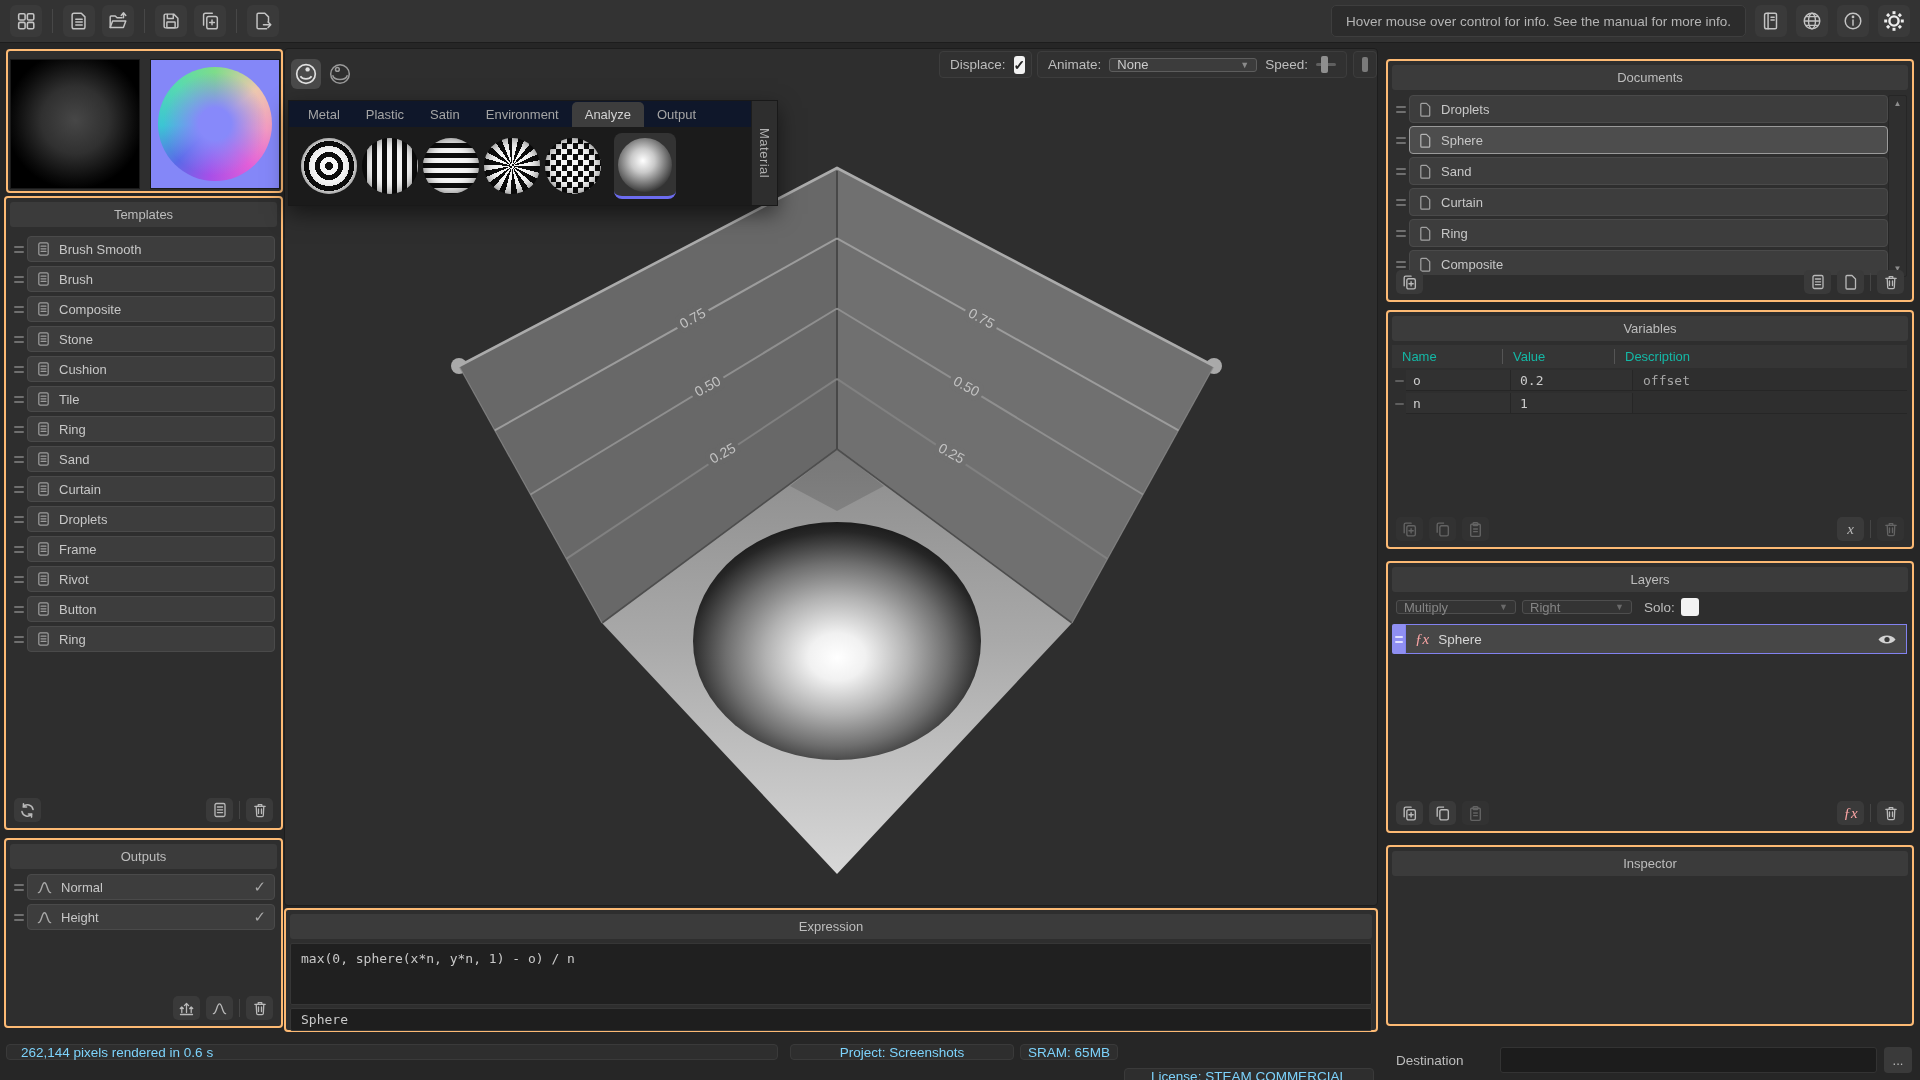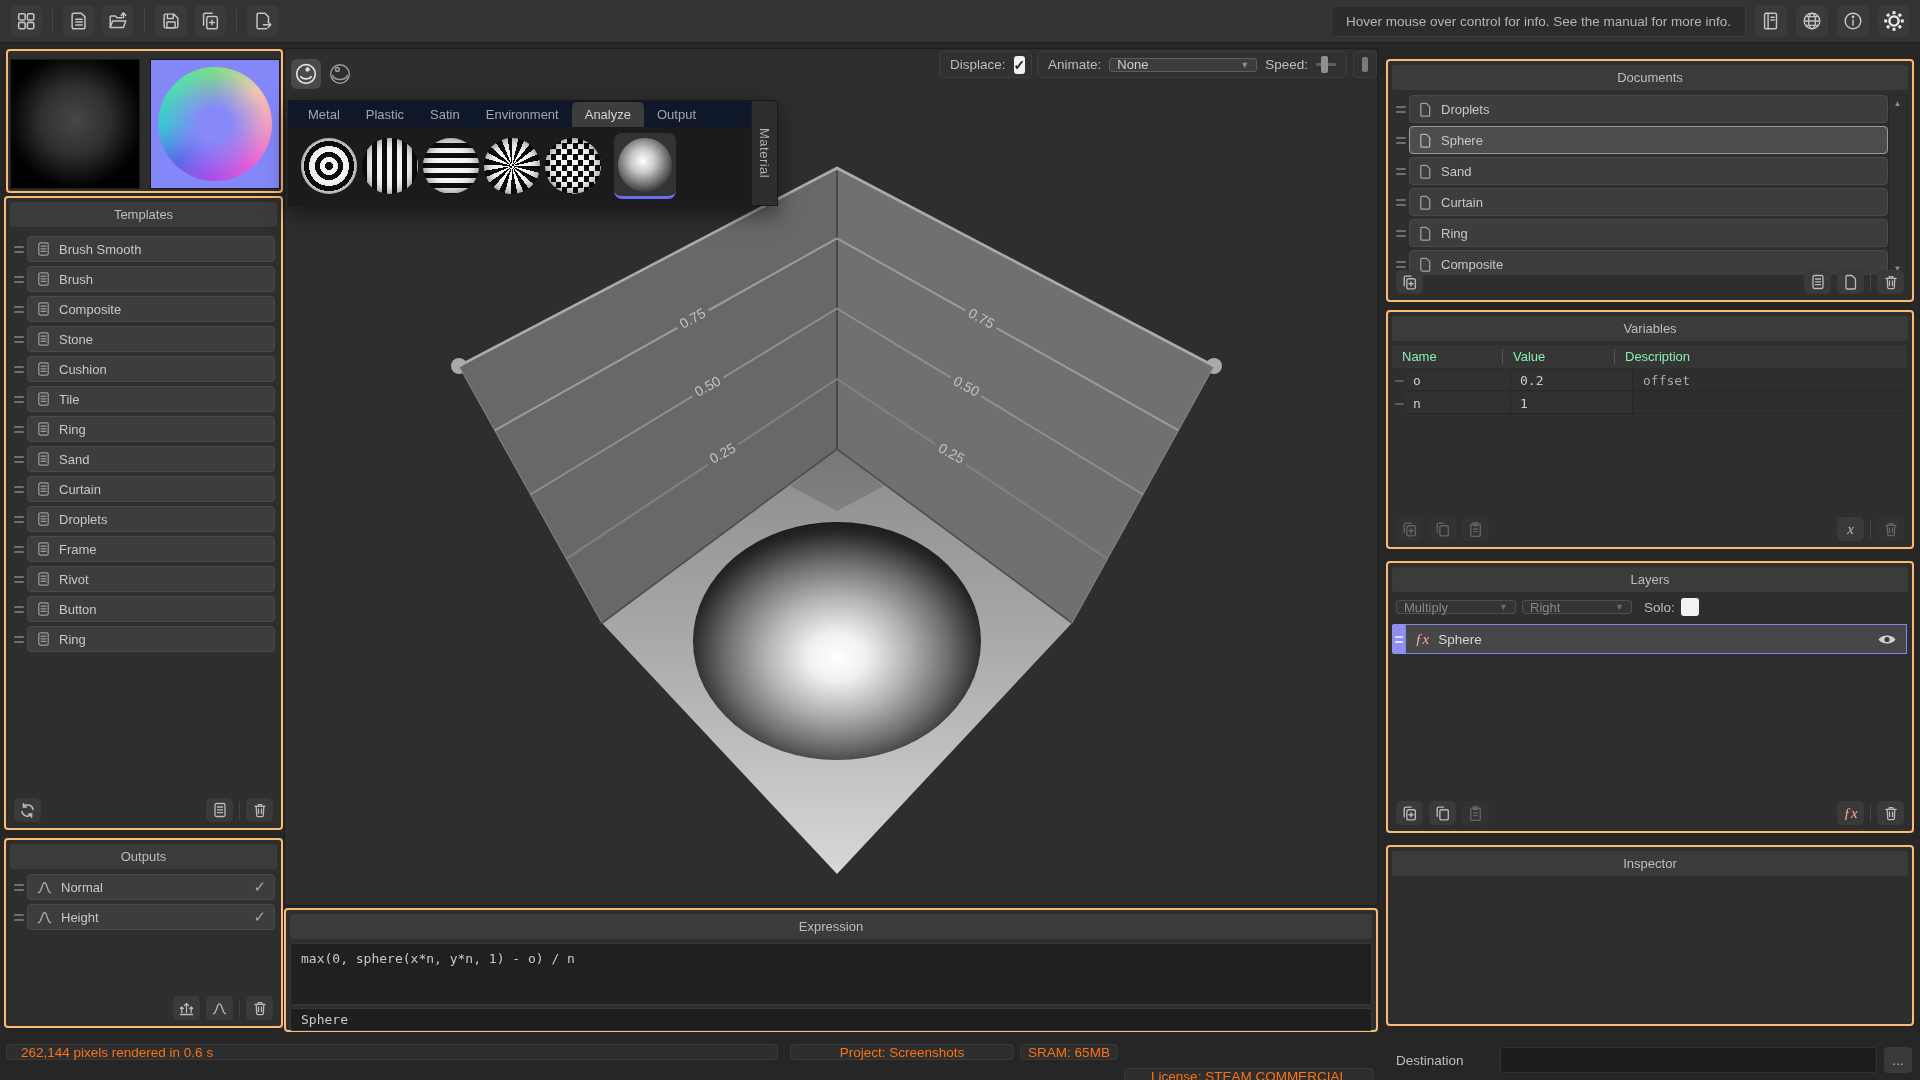--- a/index.html
+++ b/index.html
@@ -78,21 +78,21 @@
   .expr-panel{left:284px;top:908px;width:1094px;height:124px;}
   .expr-code{position:absolute;left:4px;right:4px;top:33px;height:62px;background:#202020;border:1px solid #363636;border-radius:2px;font-family:"DejaVu Sans Mono",monospace;font-size:13px;color:#c9c9c9;padding:7px 10px;box-sizing:border-box;}
   .expr-name{position:absolute;left:4px;right:4px;top:98px;height:21px;background:#1e1e1e;border:1px solid #363636;border-radius:2px;font-family:"DejaVu Sans Mono",monospace;font-size:13px;color:#c9c9c9;display:flex;align-items:center;padding:0 10px;top:98px;}
   
   .docs-panel{left:1386px;top:59px;width:528px;height:243px;}
   .doc-list{position:absolute;left:4px;right:24px;top:34px;height:180px;overflow:hidden;}
   .doc-list .row{height:28px;margin-bottom:3px;}
   .doc-scroll{position:absolute;right:5px;top:34px;width:17px;height:180px;background:#2f2f2f;border:1px solid #262626;border-radius:2px;}
   .doc-scroll .sa{position:absolute;left:0;width:100%;text-align:center;font-size:8px;color:#8d8d8d;}
   .vars-panel{left:1386px;top:310px;width:528px;height:239px;}
-  .var-colrow{position:absolute;left:4px;right:5px;top:33px;height:23px;background:#353535;display:flex;align-items:center;font-size:13px;color:#86efac;}
+  .var-colrow{position:absolute;left:4px;right:5px;top:33px;height:23px;background:#353535;display:flex;align-items:center;font-size:13px;color:#14b8a6;}
   .var-colrow .c1{width:111px;padding-left:10px;box-sizing:border-box;border-right:1px solid #555;}
   .var-colrow .c2{width:112px;padding-left:10px;box-sizing:border-box;border-right:1px solid #555;}
   .var-colrow .c3{flex:1;padding-left:10px;}
   .var-row{position:absolute;left:4px;right:5px;height:21px;display:flex;align-items:stretch;font-family:"DejaVu Sans Mono",monospace;font-size:13px;}
   .var-row .vh{width:14px;display:flex;align-items:center;justify-content:center;}
   .var-row .vh i{width:9px;height:2px;background:#5e5e5e;border-radius:1px;}
   .var-row .vc1{width:97px;background:#313131;border-bottom:1px solid #262626;display:flex;align-items:center;padding-left:7px;color:#cccccc;}
   .var-row .vc2{width:112px;background:#313131;border-bottom:1px solid #262626;border-left:1px solid #262626;display:flex;align-items:center;padding-left:9px;color:#cccccc;}
   .var-row .vc3{flex:1;border-left:1px solid #262626;border-bottom:1px solid #262626;display:flex;align-items:center;padding-left:10px;color:#a6a6a6;}
   .xbtn{font-family:"Liberation Serif",serif;font-style:italic;font-size:15px;}
@@ -100,21 +100,21 @@
   .layer-ctrls{position:absolute;left:8px;right:8px;top:31px;height:26px;display:flex;align-items:center;gap:6px;font-size:13.5px;color:#bdbdbd;}
   .dd-dim{min-width:120px;background:#343434;border-color:#4e4e4e;color:#858585;}
   .dd-dim .arr{color:#6a6a6a;}
   .layer-row{position:absolute;left:4px;right:5px;top:61px;height:30px;display:flex;align-items:stretch;}
   .layer-handle{width:13px;background:#8f8ff2;border-radius:2px 0 0 2px;display:flex;flex-direction:column;gap:3px;align-items:center;justify-content:center;}
   .layer-handle i{width:8px;height:2px;background:#e0e0ff;border-radius:1px;}
   .layer-body{flex:1;background:#474747;border:1px solid #8282f0;display:flex;align-items:center;gap:9px;padding:0 9px;font-size:13.5px;color:#d6d6d6;}
   .fxg{font-family:"Liberation Serif",serif;font-style:italic;font-size:15px;color:#fca5a5;}
   .insp-panel{left:1386px;top:845px;width:528px;height:181px;}
   
-  .sbox{position:absolute;top:1044px;height:16px;background:#2e2e2e;border:1px solid #3a3a3a;border-radius:4px;display:flex;align-items:center;justify-content:center;font-size:13.5px;color:#f97316;box-sizing:border-box;}
+  .sbox{position:absolute;top:1044px;height:16px;background:#2e2e2e;border:1px solid #3a3a3a;border-radius:4px;display:flex;align-items:center;justify-content:center;font-size:13.5px;color:#7dd3fc;box-sizing:border-box;}
   .sbox-left{left:6px;width:772px;justify-content:flex-start;padding-left:14px;}
   .dest-label{position:absolute;left:1396px;top:1044px;height:32px;display:flex;align-items:center;font-size:13.5px;color:#bdbdbd;}
   .dest-input{position:absolute;left:1500px;top:1047px;width:377px;height:26px;background:#1c1c1c;border:1px solid #333;border-radius:3px;box-sizing:border-box;}
   .dest-btn{position:absolute;left:1884px;top:1047px;width:28px;height:26px;background:#3a3a3a;border-radius:4px;display:flex;align-items:center;justify-content:center;color:#b9b9b9;font-size:13px;}
   svg.ic{display:block;}
 </style>
 </head>
 <body>
 
 <div class="topbar">

